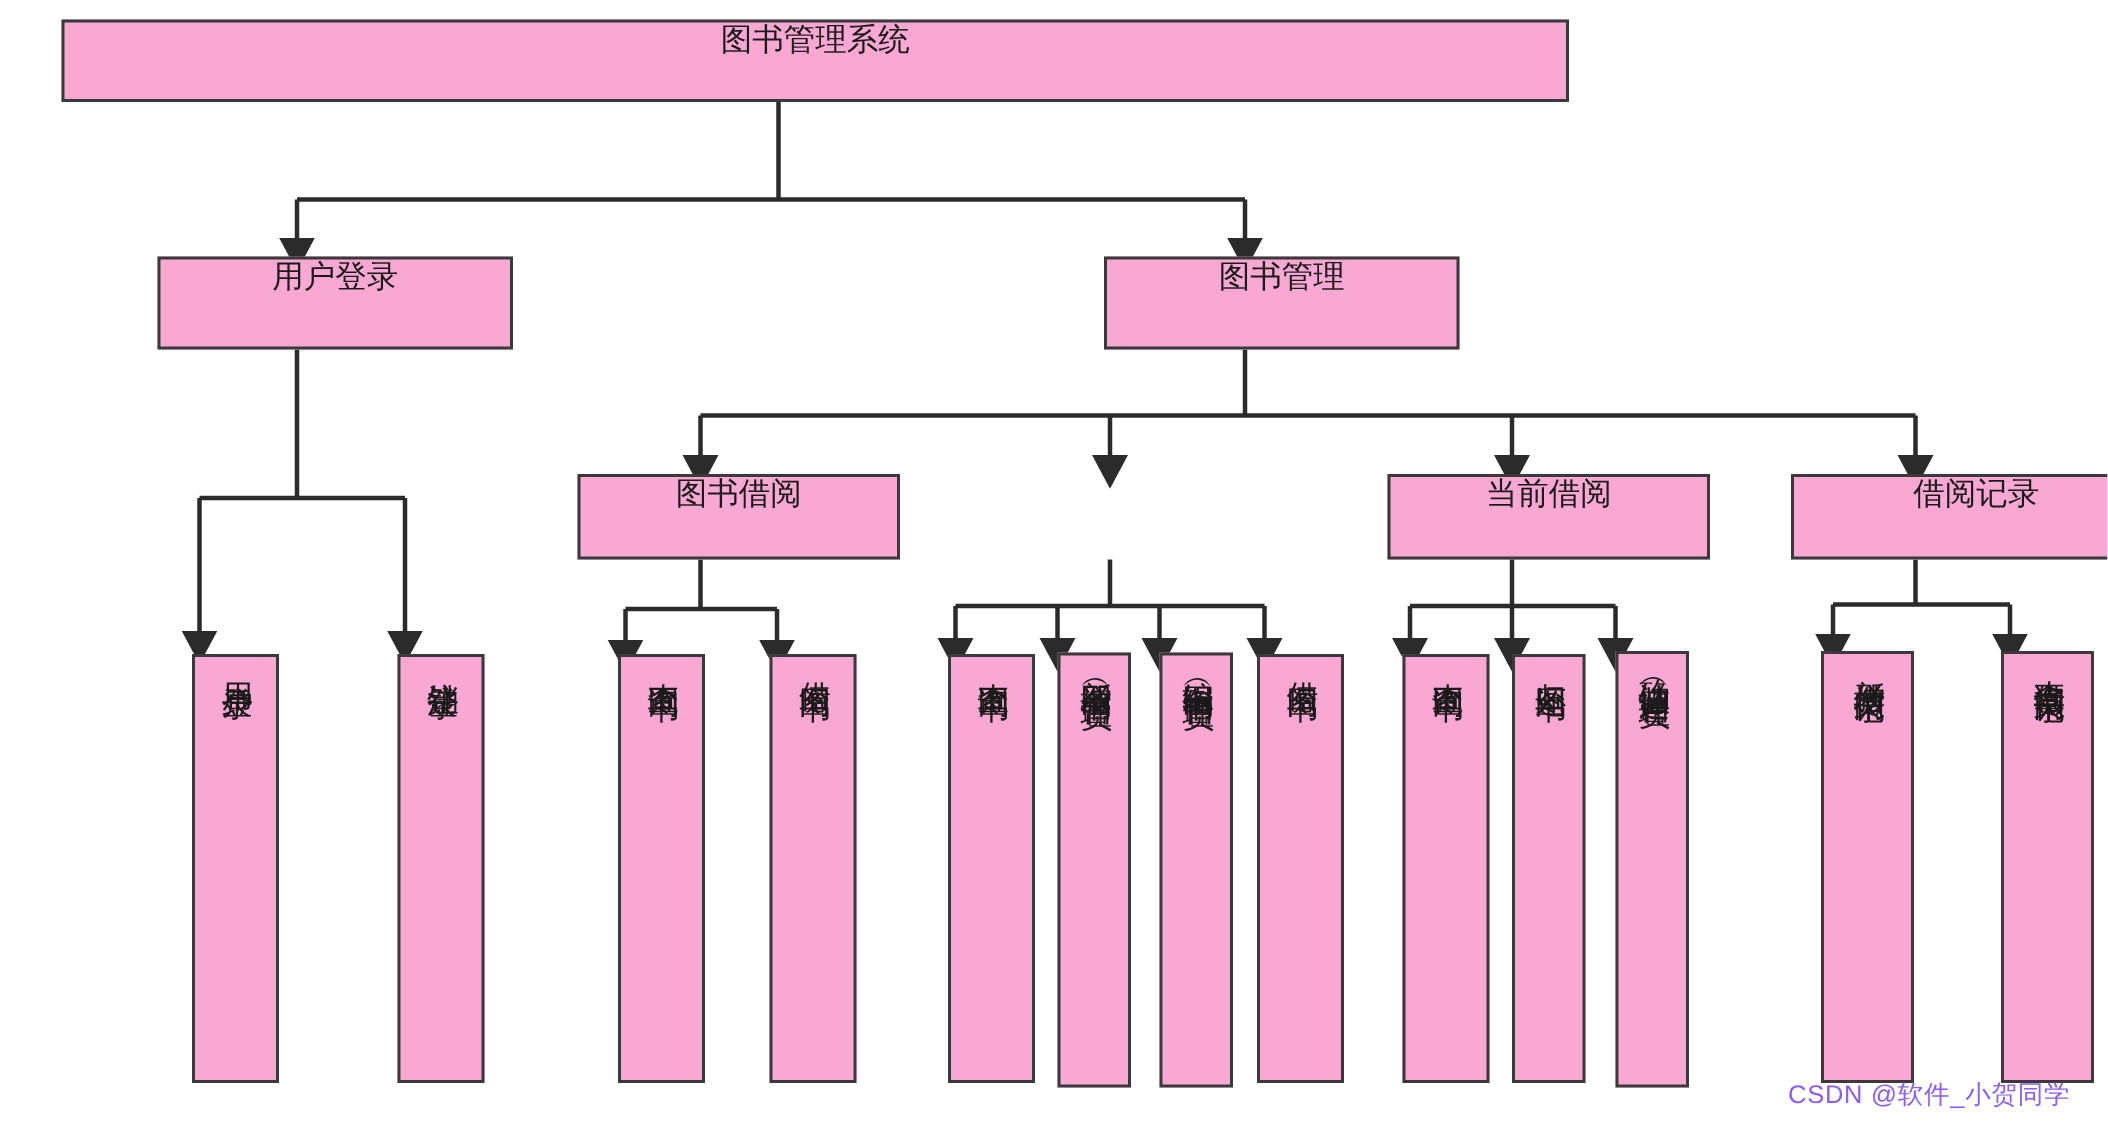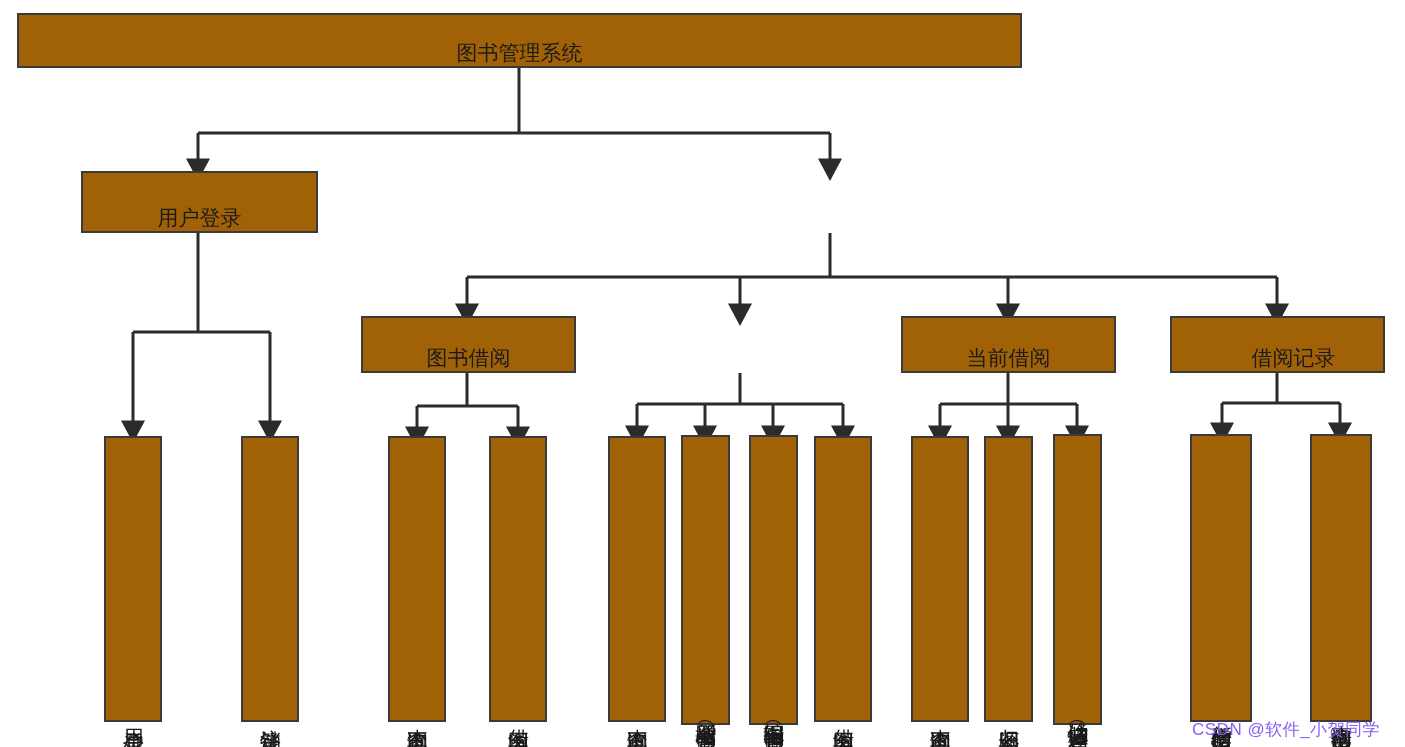--- a/index.html
+++ b/index.html
@@ -22,26 +22,27 @@
     left: 0;
     top: 0;
     width: 1405px;
     height: 747px;
     pointer-events: none;
   }
   .node {
     position: absolute;
     box-sizing: border-box;
     border: 2px solid #3a3a3a;
-    background: #a16207;
+    background: #f9a8d4;
     display: flex;
-    align-items: flex-end;
+    align-items: flex-start;
     justify-content: center;
     color: #1a1a1a;
     line-height: 1.18;
+    margin-left: 24px;
   }
   .node.h {
     font-size: 21px;
   }
   .node.root {
     font-size: 21px;
   }
   .node.v {
     font-size: 21px;
   }
@@ -118,20 +119,23 @@
   </svg>
 
   <div class="node root" style="left:17px; top:13px; width:1005px; height:55px;">
     <span>图书管理系统</span>
   </div>
 
   <div class="node h" style="left:81px; top:171px; width:237px; height:62px;">
     <span>用户登录</span>
   </div>
 
+  <div class="node h" style="left:712px; top:171px; width:237px; height:62px;">
+    <span>图书管理</span>
+  </div>
 
   <div class="node h" style="left:361px; top:316px; width:215px; height:57px;">
     <span>图书借阅</span>
   </div>
 
 
   <div class="node h" style="left:901px; top:316px; width:215px; height:57px;">
     <span>当前借阅</span>
   </div>
 

